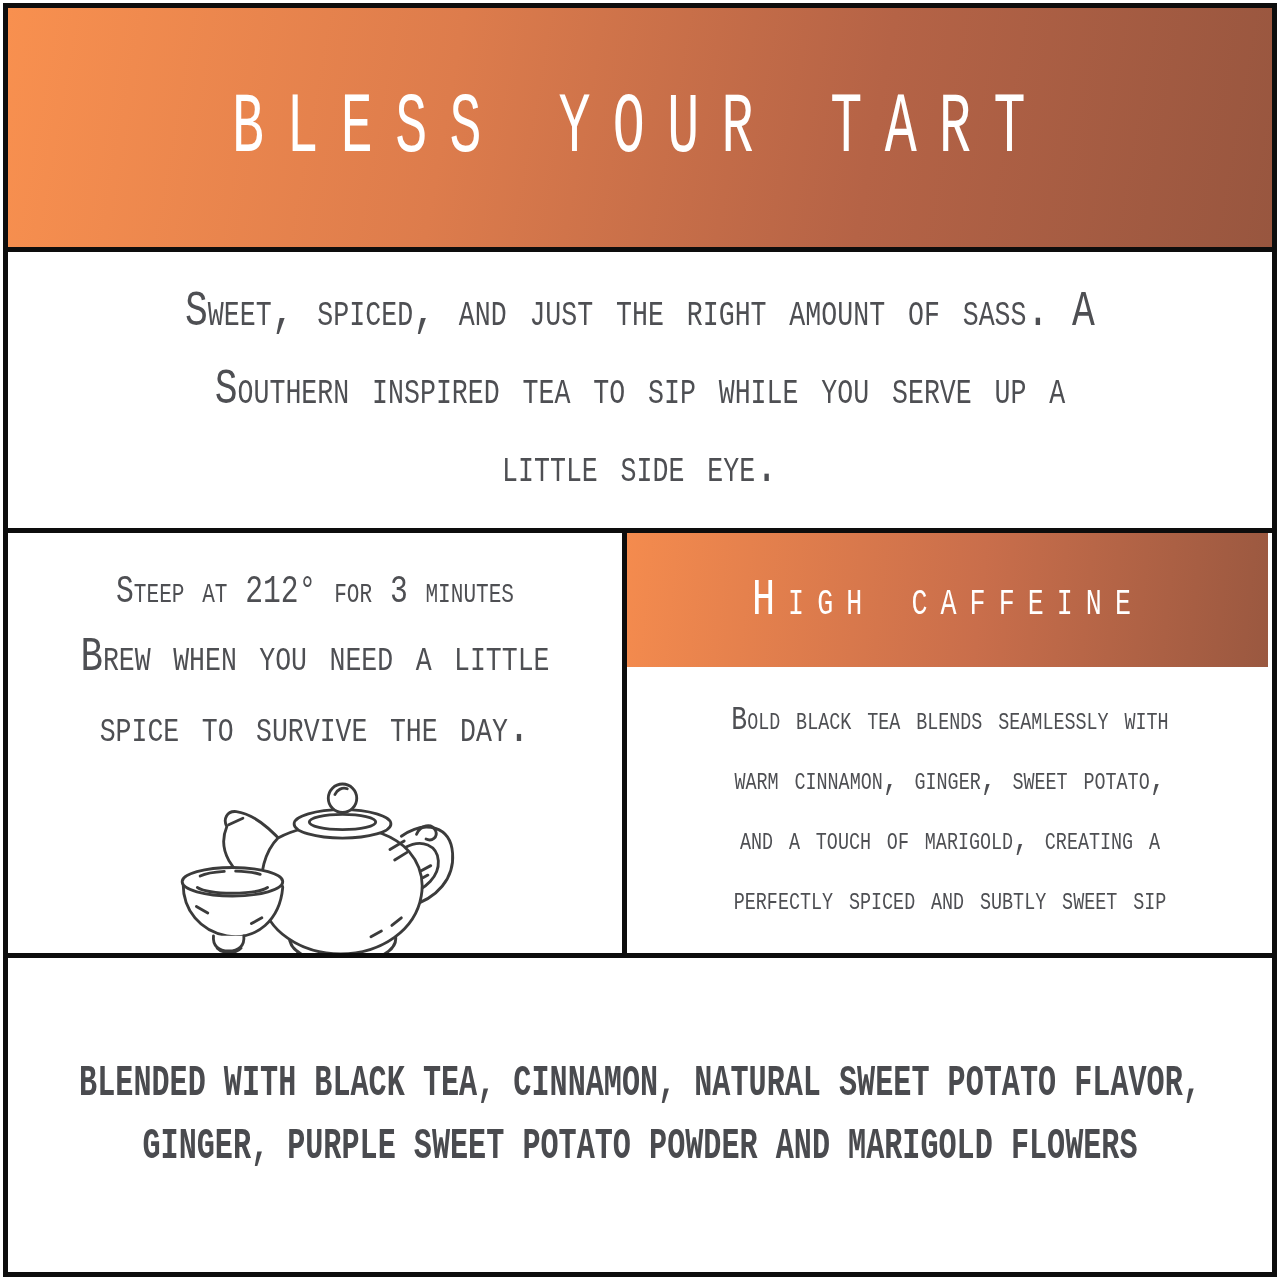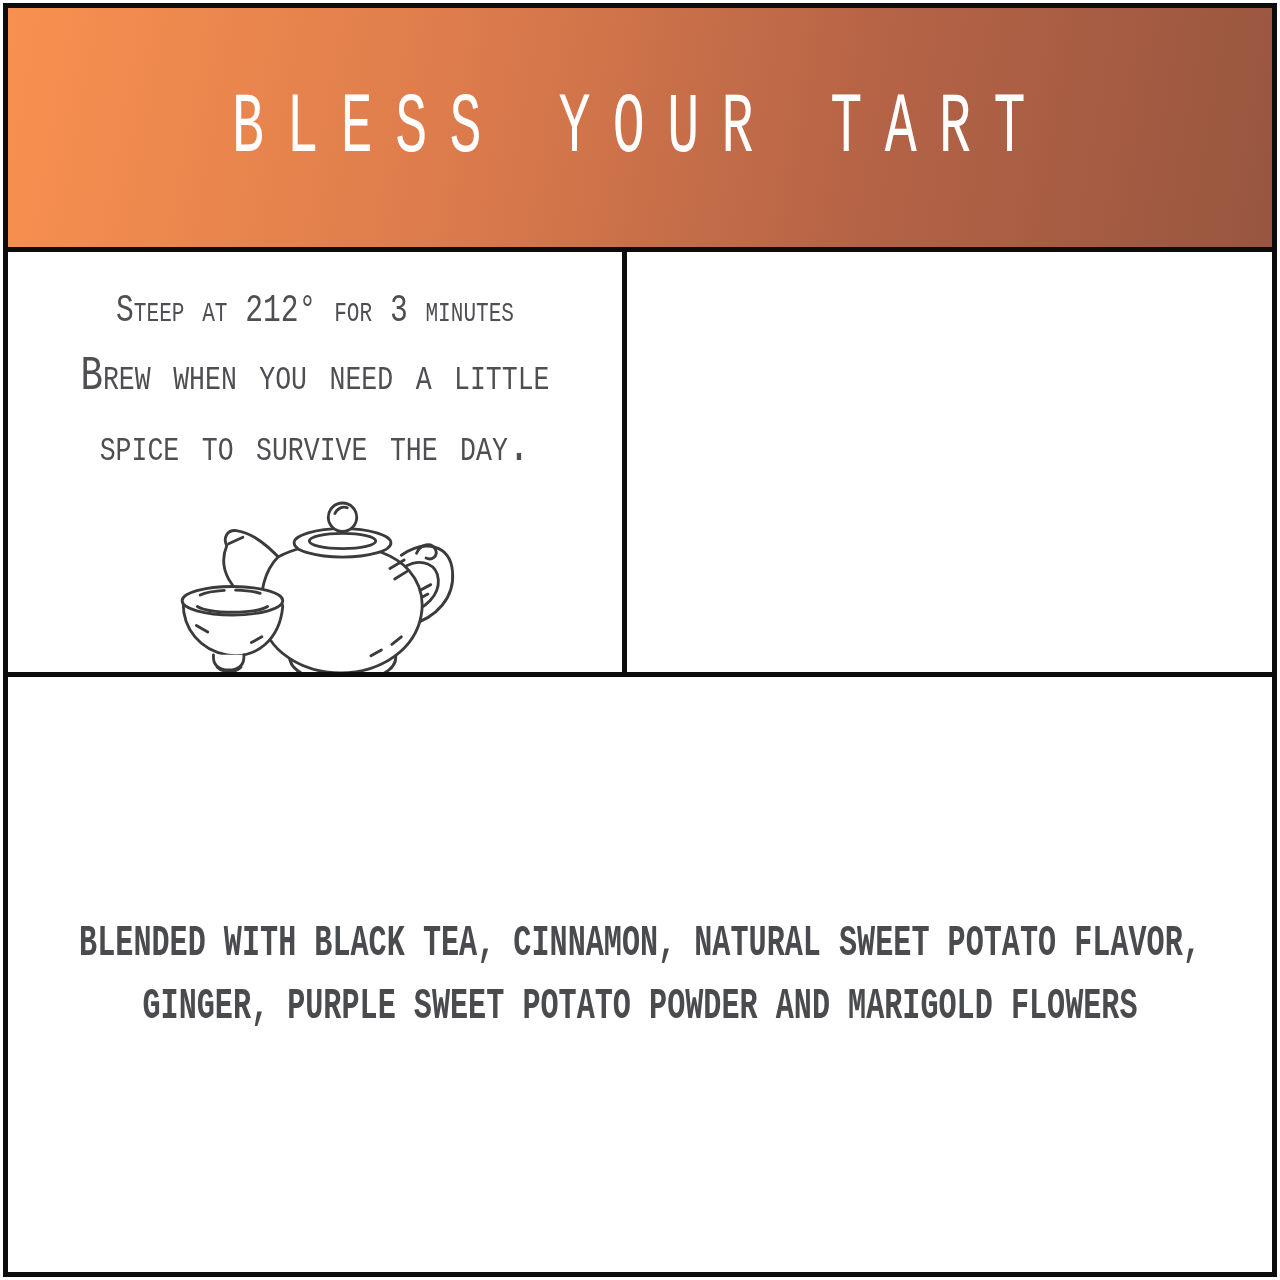--- a/index.html
+++ b/index.html
@@ -101,20 +101,25 @@
 </head>
 <body>
 
 <div class="page">
   <div class="card">
 
     <div class="header">
       <div class="title">BLESS YOUR TART</div>
     </div>
 
+    <div class="description">
+      <div class="desc-text">Sweet, spiced, and just the right amount of sass. A
+Southern inspired tea to sip while you serve up a
+little side eye.</div>
+    </div>
 
     <div class="middle">
 
       <div class="brew-panel">
         <div class="steep-line">Steep at 212° for 3 minutes</div>
         <div class="brew-line">Brew when you need a little
 spice to survive the day.</div>
         <div class="teapot-wrap">
           <svg viewBox="0 0 310 215" width="300" height="204" aria-hidden="true">
 
@@ -149,20 +154,29 @@
             <path class="ln" d="M34,116 C48,109 88,109 102,116" stroke-dasharray="26 12"></path>
             <path class="fl" d="M48,179 C47,189 53,195 64,195 C75,195 81,189 80,179"></path>
             <path class="ln" d="M52,192 C58,198 72,198 77,192"></path>
             <line class="ln" x1="30" y1="148" x2="42" y2="155"></line>
             <line class="ln" x1="88" y1="166" x2="99" y2="160"></line>
           </svg>
         </div>
       </div>
 
       <div class="caffeine-panel">
+        <div class="caffeine-banner">
+          <div class="banner-text">High caffeine</div>
+        </div>
+        <div class="caffeine-body-wrap">
+          <div class="caffeine-body">Bold black tea blends seamlessly with
+warm cinnamon, ginger, sweet potato,
+and a touch of marigold, creating a
+perfectly spiced and subtly sweet sip</div>
+        </div>
       </div>
 
     </div>
 
     <div class="ingredients">
       <div class="ingredients-text">BLENDED WITH BLACK TEA, CINNAMON, NATURAL SWEET POTATO FLAVOR,
 GINGER, PURPLE SWEET POTATO POWDER AND MARIGOLD FLOWERS</div>
     </div>
 
   </div>

